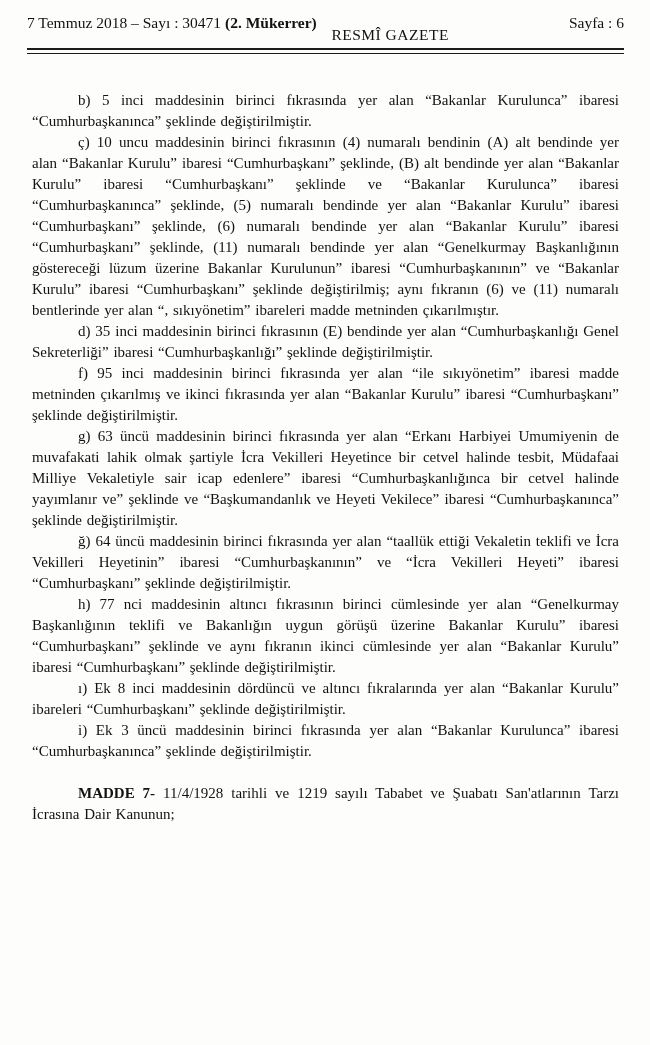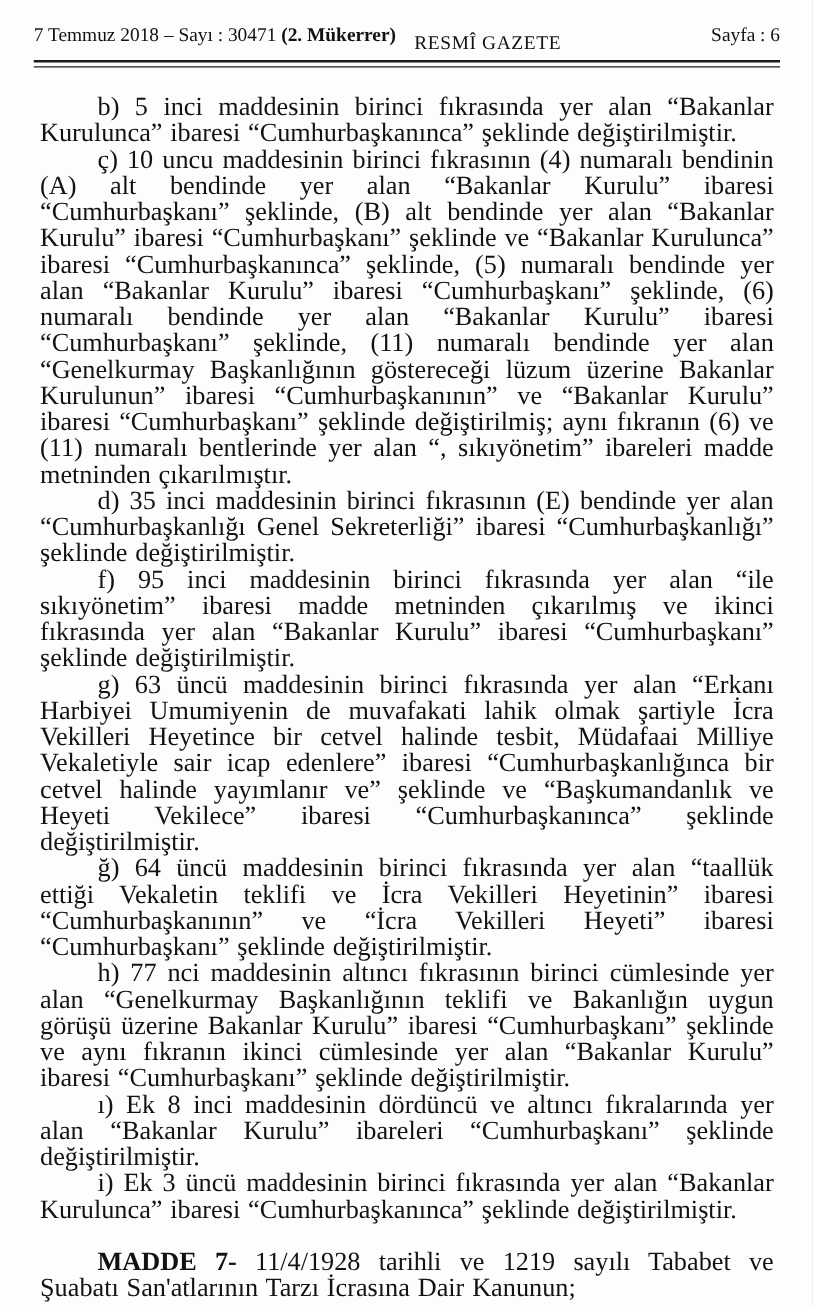--- a/index.html
+++ b/index.html
@@ -15,37 +15,37 @@
     background: #fdfdfc;
     box-sizing: border-box;
     padding-top: 14px;
     font-family: "Liberation Serif", "DejaVu Serif", serif;
     color: #121212;
     overflow: hidden;
   }
   .gazette-header {
     display: flex;
     justify-content: space-between;
-    align-items: center;
+    align-items: flex-start;
     margin: 0 26px 0 27px;
     font-size: 15.5px;
     white-space: nowrap;
   }
   .gazette-header .left  { flex: 1 1 auto; text-align: left; }
   .gazette-header .mid   { flex: 0 0 auto; text-align: center; letter-spacing: 0.5px; padding-right: 120px; margin-top: 12px; }
   .gazette-header .right { flex: 0 0 auto; text-align: right; }
   .double-rule {
     margin: 4px 26px 0 27px;
     height: 3px;
     border-top: 2px solid #1c1c1c;
     border-bottom: 1.5px solid #1c1c1c;
   }
   .doc-body {
-    margin: 21px 31px 0 32px;
-    font-size: 21px;
+    margin: 36px 31px 0 32px;
+    font-size: 15px;
     line-height: 21px;
     text-align: justify;
   }
   .doc-body p {
     margin: 0;
     text-indent: 46px;
     word-spacing: 1px;
   }
   .doc-body p.madde7 {
     margin-top: 21px;

